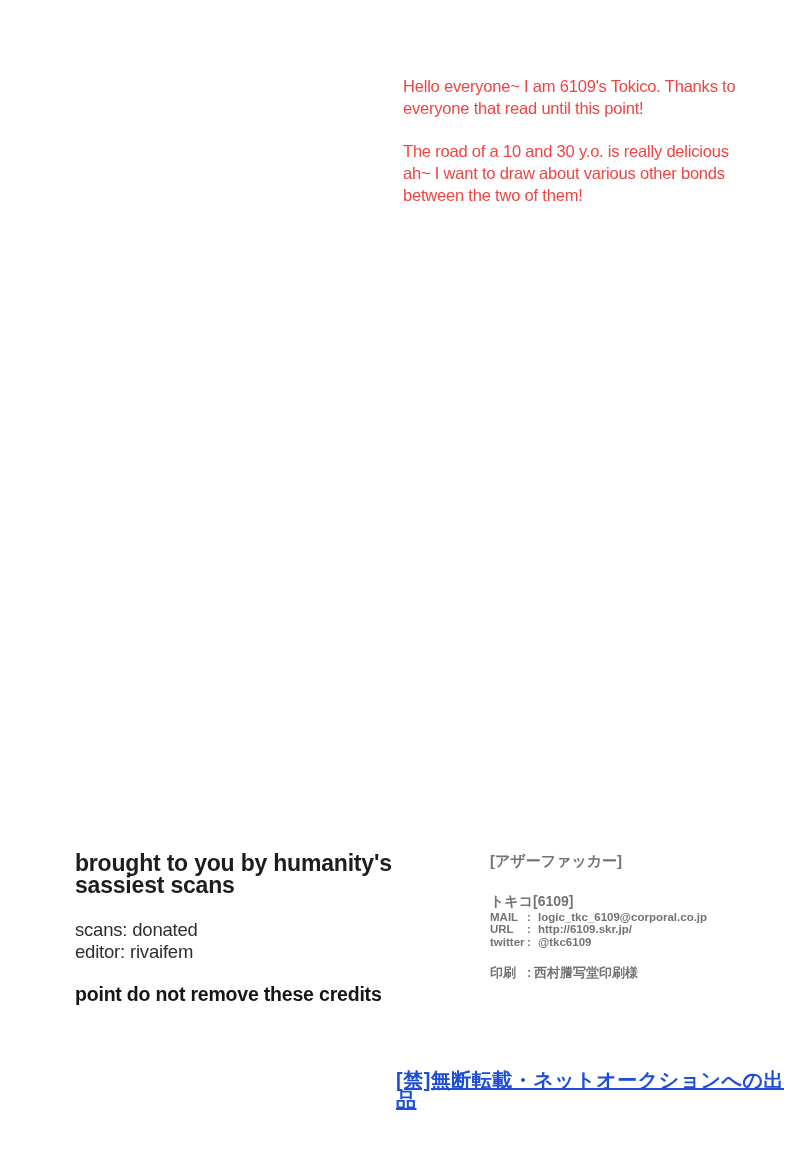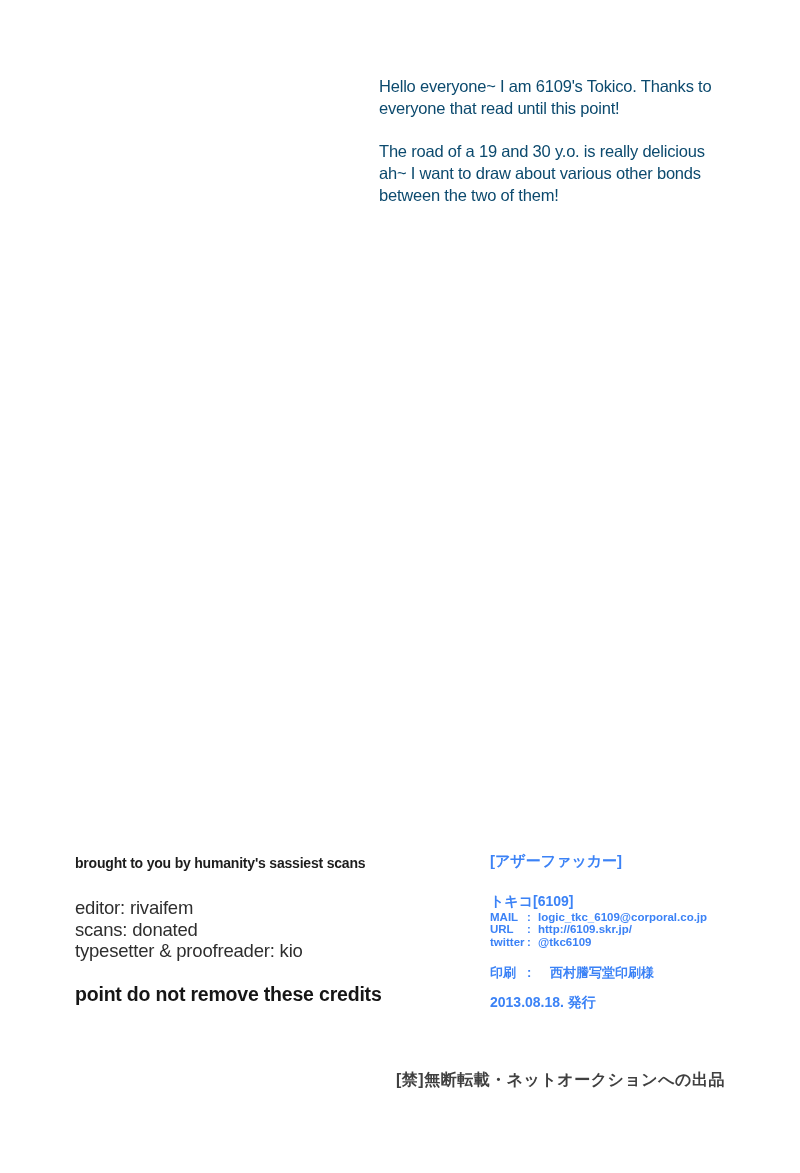--- a/index.html
+++ b/index.html
@@ -12,43 +12,43 @@
     width: 800px;
     height: 1173px;
     background: #ffffff;
     overflow: hidden;
     font-family: "Liberation Sans", sans-serif;
   }
 
   
   .artist-note {
     position: absolute;
-    left: 379px;
+    left: 403px;
     top: 76px;
     width: 350px;
-    color: #0c4a6e;
+    color: #ef4444;
     font-size: 16.5px;
     line-height: 21.7px;
     letter-spacing: -0.2px;
   }
   .artist-note p {
     margin: 0 0 21.7px 0;
     white-space: pre-line;
   }
 
   
   .credits-left {
     position: absolute;
     left: 75px;
     top: 852px;
     width: 360px;
     color: #2e2e2e;
   }
   .tagline {
-    font-size: 14px;
+    font-size: 23px;
     line-height: 22px;
     font-weight: bold;
     color: #1d1d1d;
     letter-spacing: -0.2px;
   }
   .roles {
     margin-top: 23px;
     font-size: 18.5px;
     line-height: 21.6px;
     letter-spacing: -0.2px;
@@ -61,21 +61,21 @@
     color: #161616;
     letter-spacing: -0.2px;
   }
 
   
   .colophon {
     position: absolute;
     left: 490px;
     top: 850px;
     width: 270px;
-    color: #3b82f6;
+    color: #737373;
   }
   .colophon-title {
     font-size: 15px;
     line-height: 22px;
     font-weight: bold;
   }
   .colophon-artist {
     margin-top: 20px;
     font-size: 14px;
     line-height: 19px;
@@ -91,59 +91,59 @@
   .c-colon { width: 7px; text-align: left; }
   .c-value { margin-left: 4px; }
   .printing {
     margin-top: 17px;
     font-size: 13px;
     line-height: 16px;
     font-weight: bold;
     display: flex;
     align-items: flex-end;
   }
-  .printing .c-value { margin-left: 16px; }
+  .printing .c-value { margin-left: 0; }
   .issued {
     margin-top: 13px;
     font-size: 14px;
     line-height: 17px;
     font-weight: bold;
   }
 
   
   .restriction {
     position: absolute;
     left: 396px;
     top: 1070px;
-    font-size: 16px;
+    font-size: 20px;
     line-height: 20px;
     font-weight: bold;
-    color: #404040;
+    color: #1d4ed8;
     letter-spacing: 0.5px;
+    text-decoration: underline;
   }
 </style>
 </head>
 <body>
 
 <div class="page">
 
   <div class="artist-note">
     <p>Hello everyone~ I am 6109's Tokico. Thanks to
 everyone that read until this point!</p>
-    <p>The road of a 19 and 30 y.o. is really delicious
+    <p>The road of a 10 and 30 y.o. is really delicious
 ah~ I want to draw about various other bonds
 between the two of them!</p>
   </div>
 
   <div class="credits-left">
     <div class="tagline">brought to you by humanity's sassiest scans</div>
     <div class="roles">
+      <div>scans: donated</div>
       <div>editor: rivaifem</div>
-      <div>scans: donated</div>
-      <div>typesetter &amp; proofreader: kio</div>
     </div>
     <div class="removal-notice">point do not remove these credits</div>
   </div>
 
   <div class="colophon">
     <div class="colophon-title">[アザーファッカー]</div>
     <div class="colophon-artist">トキコ[6109]</div>
     <div class="contact-rows">
       <div class="c-row">
         <span class="c-label">MAIL</span>
@@ -159,18 +159,17 @@
         <span class="c-label">twitter</span>
         <span class="c-colon">:</span>
         <span class="c-value">@tkc6109</span>
       </div>
     </div>
     <div class="printing">
       <span class="c-label">印刷</span>
       <span class="c-colon">:</span>
       <span class="c-value">西村謄写堂印刷様</span>
     </div>
-    <div class="issued">2013.08.18. 発行</div>
   </div>
 
   <div class="restriction">[禁]無断転載・ネットオークションへの出品</div>
 
 </div>
 
 </body></html>

